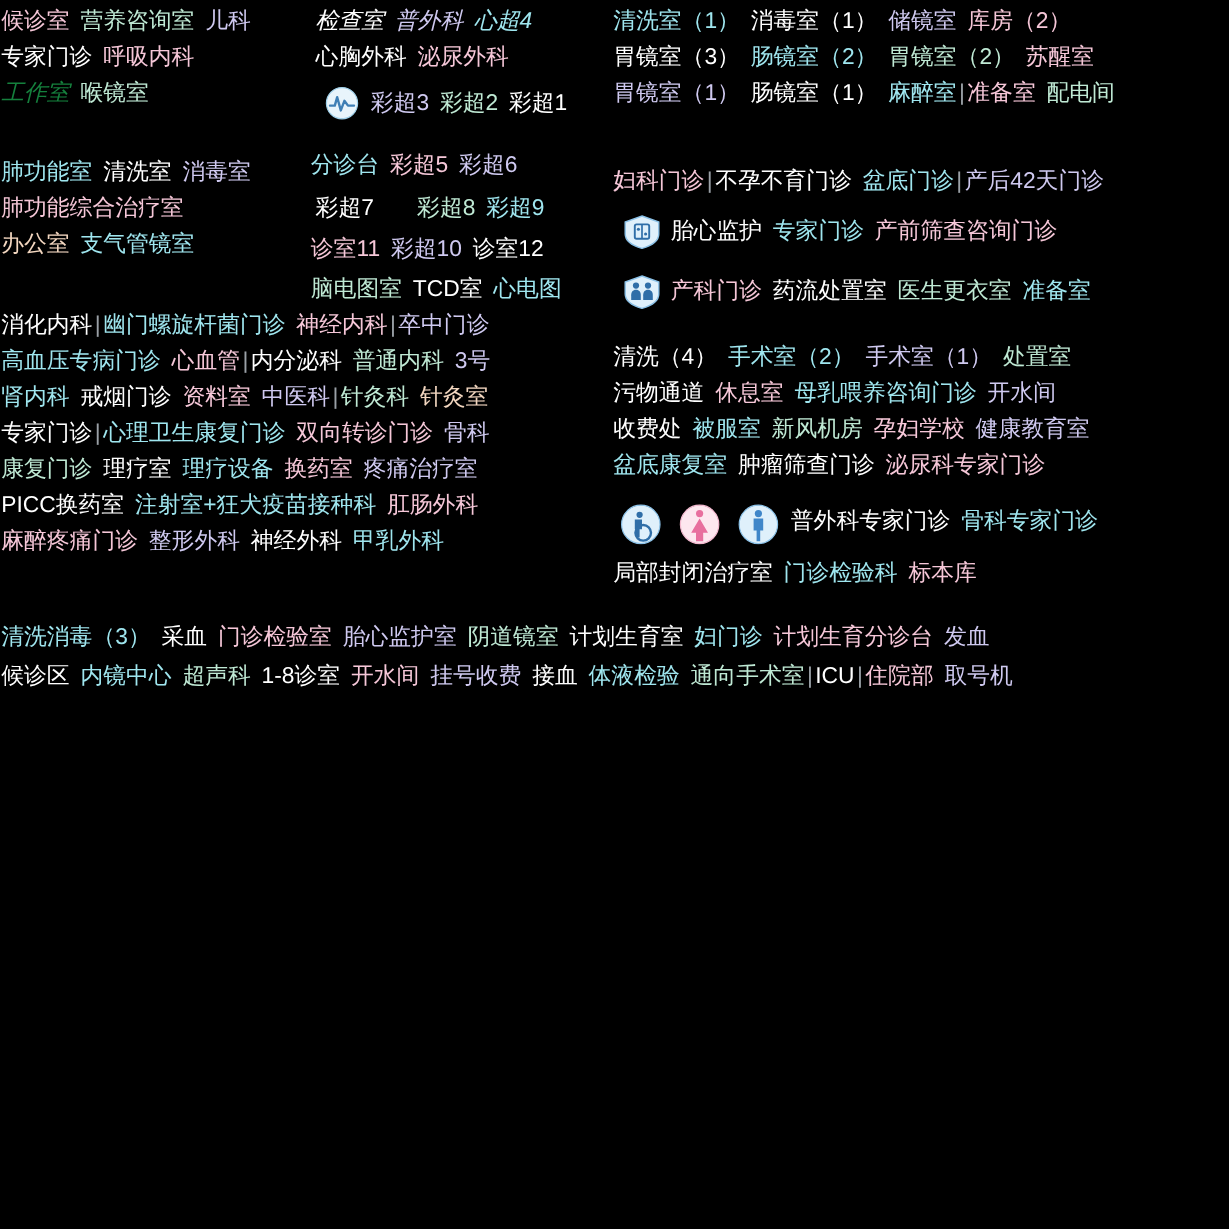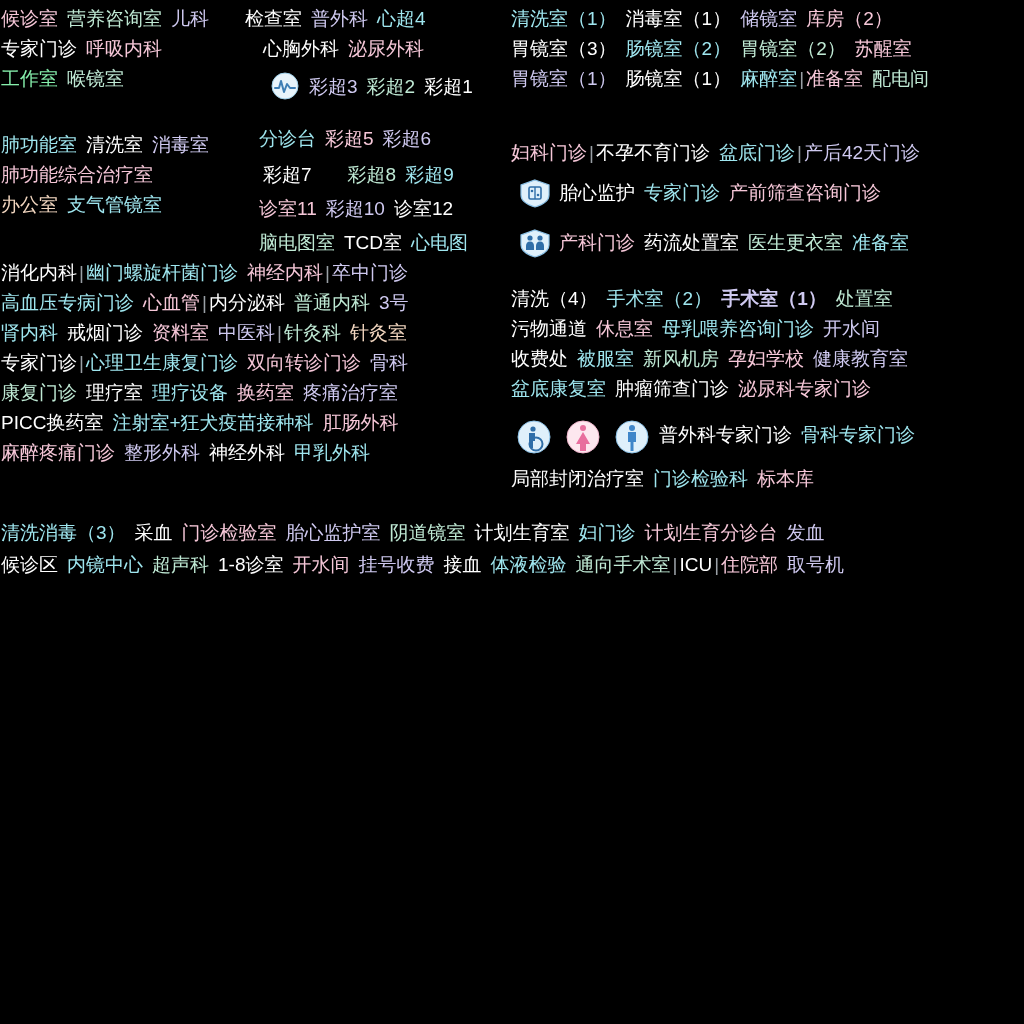--- a/index.html
+++ b/index.html
@@ -46,25 +46,25 @@
   }
   .icon svg { display: block; }
   .gap-s { display: inline-block; width: 5px; }
 </style>
 </head>
 <body>
 
 <div id="board">
     <div class="row" style="left: 0px; top: 8px;"><span style="color: rgb(246, 199, 216);">候诊室</span><span class="gap-s"></span><span style="color: rgb(191, 233, 212);">营养咨询室</span><span class="gap-s"></span><span style="color: rgb(207, 201, 240);">儿科</span></div>
     <div class="row" style="left: 0px; top: 38px;"><span style="color: rgb(255, 255, 255);">专家门诊</span><span class="gap-s"></span><span style="color: rgb(246, 199, 216);">呼吸内科</span></div>
-    <div class="row" style="left: 0px; top: 68px;"><span style="color: #86efac;">工作室</span><span class="gap-s"></span><span style="color: rgb(191, 233, 212);">喉镜室</span></div>
+    <div class="row" style="left: 0px; top: 68px;"><span style="color: #15803d; font-style: italic;">工作室</span><span class="gap-s"></span><span style="color: rgb(191, 233, 212);">喉镜室</span></div>
     <div class="row" style="left: 0px; top: 134px;"><span style="color: rgb(159, 230, 239);">肺功能室</span><span class="gap-s"></span><span style="color: rgb(255, 255, 255);">清洗室</span><span class="gap-s"></span><span style="color: rgb(207, 201, 240);">消毒室</span></div>
     <div class="row" style="left: 0px; top: 164px;"><span style="color: rgb(246, 199, 216);">肺功能综合治疗室</span></div>
     <div class="row" style="left: 0px; top: 194px;"><span style="color: rgb(243, 215, 192);">办公室</span><span class="gap-s"></span><span style="color: rgb(159, 230, 239);">支气管镜室</span></div>
-    <div class="row" style="left: 244px; top: 8px;"><span style="color: rgb(255, 255, 255);">检查室</span><span class="gap-s"></span><span style="color: rgb(207, 201, 240);">普外科</span><span class="gap-s"></span><span style="color: rgb(159, 230, 239);">心超4</span></div>
+    <div class="row" style="left: 262px; top: 8px; font-style: italic;"><span style="color: rgb(255, 255, 255);">检查室</span><span class="gap-s"></span><span style="color: rgb(207, 201, 240);">普外科</span><span class="gap-s"></span><span style="color: rgb(159, 230, 239);">心超4</span></div>
     <div class="row" style="left: 262px; top: 38px;"><span style="color: rgb(255, 255, 255);">心胸外科</span><span class="gap-s"></span><span style="color: rgb(246, 199, 216);">泌尿外科</span></div>
     <div class="row" style="left: 262px; top: 72px;"><span class="icon"><svg width="36" height="28" viewBox="0 0 36 28">
       <circle cx="18" cy="14" r="13" fill="#e8f4fb" stroke="#9fd0ea" stroke-width="1"></circle>
       <path d="M8 16 L12 16 L14 9 L17 20 L20 12 L23 16 L28 16" fill="none" stroke="#3f7fb5" stroke-width="2" stroke-linejoin="round" stroke-linecap="round"></path>
     </svg></span><span style="color: rgb(207, 201, 240);">彩超3</span><span class="gap-s"></span><span style="color: rgb(191, 233, 212);">彩超2</span><span class="gap-s"></span><span style="color: rgb(255, 255, 255);">彩超1</span></div>
     <div class="row" style="left: 258px; top: 128px;"><span style="color: rgb(159, 230, 239);">分诊台</span><span class="gap-s"></span><span style="color: rgb(246, 199, 216);">彩超5</span><span class="gap-s"></span><span style="color: rgb(207, 201, 240);">彩超6</span></div>
     <div class="row" style="left: 262px; top: 164px;"><span style="color: rgb(255, 255, 255);">彩超7</span><span class="gap-s"></span><span style="color: rgb(191, 233, 212); margin-left: 27px;">彩超8</span><span class="gap-s"></span><span style="color: rgb(159, 230, 239);">彩超9</span></div>
     <div class="row" style="left: 258px; top: 198px;"><span style="color: rgb(246, 199, 216);">诊室11</span><span class="gap-s"></span><span style="color: rgb(207, 201, 240);">彩超10</span><span class="gap-s"></span><span style="color: rgb(255, 255, 255);">诊室12</span></div>
     <div class="row" style="left: 258px; top: 232px;"><span style="color: rgb(191, 233, 212);">脑电图室</span><span class="gap-s"></span><span style="color: rgb(255, 255, 255);">TCD室</span><span class="gap-s"></span><span style="color: rgb(159, 230, 239);">心电图</span></div>
     <div class="row" style="left: 0px; top: 262px;"><span style="color: rgb(255, 255, 255);">消化内科</span><span class="sep" style="color: rgb(154, 160, 166);">|</span><span style="color: rgb(159, 230, 239);">幽门螺旋杆菌门诊</span><span class="gap-s"></span><span style="color: rgb(246, 199, 216);">神经内科</span><span class="sep" style="color: rgb(154, 160, 166);">|</span><span style="color: rgb(207, 201, 240);">卒中门诊</span></div>
@@ -85,21 +85,21 @@
       <circle cx="15" cy="13" r="1.3" fill="#2f6ea8"></circle>
       <circle cx="21" cy="17" r="1.3" fill="#2f6ea8"></circle>
     </svg></span><span style="color: rgb(255, 255, 255);">胎心监护</span><span class="gap-s"></span><span style="color: rgb(159, 230, 239);">专家门诊</span><span class="gap-s"></span><span style="color: rgb(246, 199, 216);">产前筛查咨询门诊</span></div>
     <div class="row" style="left: 512px; top: 228px;"><span class="icon"><svg width="36" height="30" viewBox="0 0 36 30">
       <path d="M18 2 L32 7 V17 C32 23 25 27 18 29 C11 27 4 23 4 17 V7 Z" fill="#dff0fb" stroke="#8cc2e8" stroke-width="1.2"></path>
       <circle cx="13" cy="10" r="2.6" fill="#2f6ea8"></circle>
       <path d="M13 13.5 C10.3 13.5 9 15.5 9 18 L9 22 L17 22 L17 18 C17 15.5 15.7 13.5 13 13.5 Z" fill="#2f6ea8"></path>
       <circle cx="23" cy="10" r="2.6" fill="#2f6ea8"></circle>
       <path d="M23 13.5 C20.3 13.5 19 15.5 19 18 L19 22 L27 22 L27 18 C27 15.5 25.7 13.5 23 13.5 Z" fill="#2f6ea8"></path>
     </svg></span><span style="color: rgb(246, 199, 216);">产科门诊</span><span class="gap-s"></span><span style="color: rgb(255, 255, 255);">药流处置室</span><span class="gap-s"></span><span style="color: rgb(191, 233, 212);">医生更衣室</span><span class="gap-s"></span><span style="color: rgb(159, 230, 239);">准备室</span></div>
-    <div class="row" style="left: 510px; top: 288px;"><span style="color: rgb(255, 255, 255);">清洗（4）</span><span class="gap-s"></span><span style="color: rgb(159, 230, 239);">手术室（2）</span><span class="gap-s"></span><span style="color: rgb(207, 201, 240); font-weight: bold;">手术室（1）</span><span class="gap-s"></span><span style="color: rgb(191, 233, 212);">处置室</span></div>
+    <div class="row" style="left: 510px; top: 288px;"><span style="color: rgb(255, 255, 255);">清洗（4）</span><span class="gap-s"></span><span style="color: rgb(159, 230, 239);">手术室（2）</span><span class="gap-s"></span><span style="color: rgb(207, 201, 240);">手术室（1）</span><span class="gap-s"></span><span style="color: rgb(191, 233, 212);">处置室</span></div>
     <div class="row" style="left: 510px; top: 318px;"><span style="color: rgb(255, 255, 255);">污物通道</span><span class="gap-s"></span><span style="color: rgb(246, 199, 216);">休息室</span><span class="gap-s"></span><span style="color: rgb(159, 230, 239);">母乳喂养咨询门诊</span><span class="gap-s"></span><span style="color: rgb(207, 201, 240);">开水间</span></div>
     <div class="row" style="left: 510px; top: 348px;"><span style="color: rgb(255, 255, 255);">收费处</span><span class="gap-s"></span><span style="color: rgb(159, 230, 239);">被服室</span><span class="gap-s"></span><span style="color: rgb(191, 233, 212);">新风机房</span><span class="gap-s"></span><span style="color: rgb(246, 199, 216);">孕妇学校</span><span class="gap-s"></span><span style="color: rgb(207, 201, 240);">健康教育室</span></div>
     <div class="row" style="left: 510px; top: 378px;"><span style="color: rgb(159, 230, 239);">盆底康复室</span><span class="gap-s"></span><span style="color: rgb(255, 255, 255);">肿瘤筛查门诊</span><span class="gap-s"></span><span style="color: rgb(246, 199, 216);">泌尿科专家门诊</span></div>
     <div class="row" style="left: 512px; top: 420px;"><span class="icon" style="width: 136px;"><svg width="132" height="34" viewBox="0 0 132 34">
       <circle cx="17" cy="17" r="16" fill="#dff0fb" stroke="#8cc2e8" stroke-width="1"></circle>
       <circle cx="16" cy="9" r="2.6" fill="#2f6ea8"></circle>
       <path d="M12 13 h6 v8 h-2 v7 h-3 v-7 h-1 z" fill="#2f6ea8"></path>
       <circle cx="19" cy="24" r="6.5" fill="none" stroke="#2f6ea8" stroke-width="2"></circle>
       <circle cx="66" cy="17" r="16" fill="#fde7ef" stroke="#f3b9cf" stroke-width="1"></circle>
       <circle cx="66" cy="8" r="3" fill="#e86f9e"></circle>

